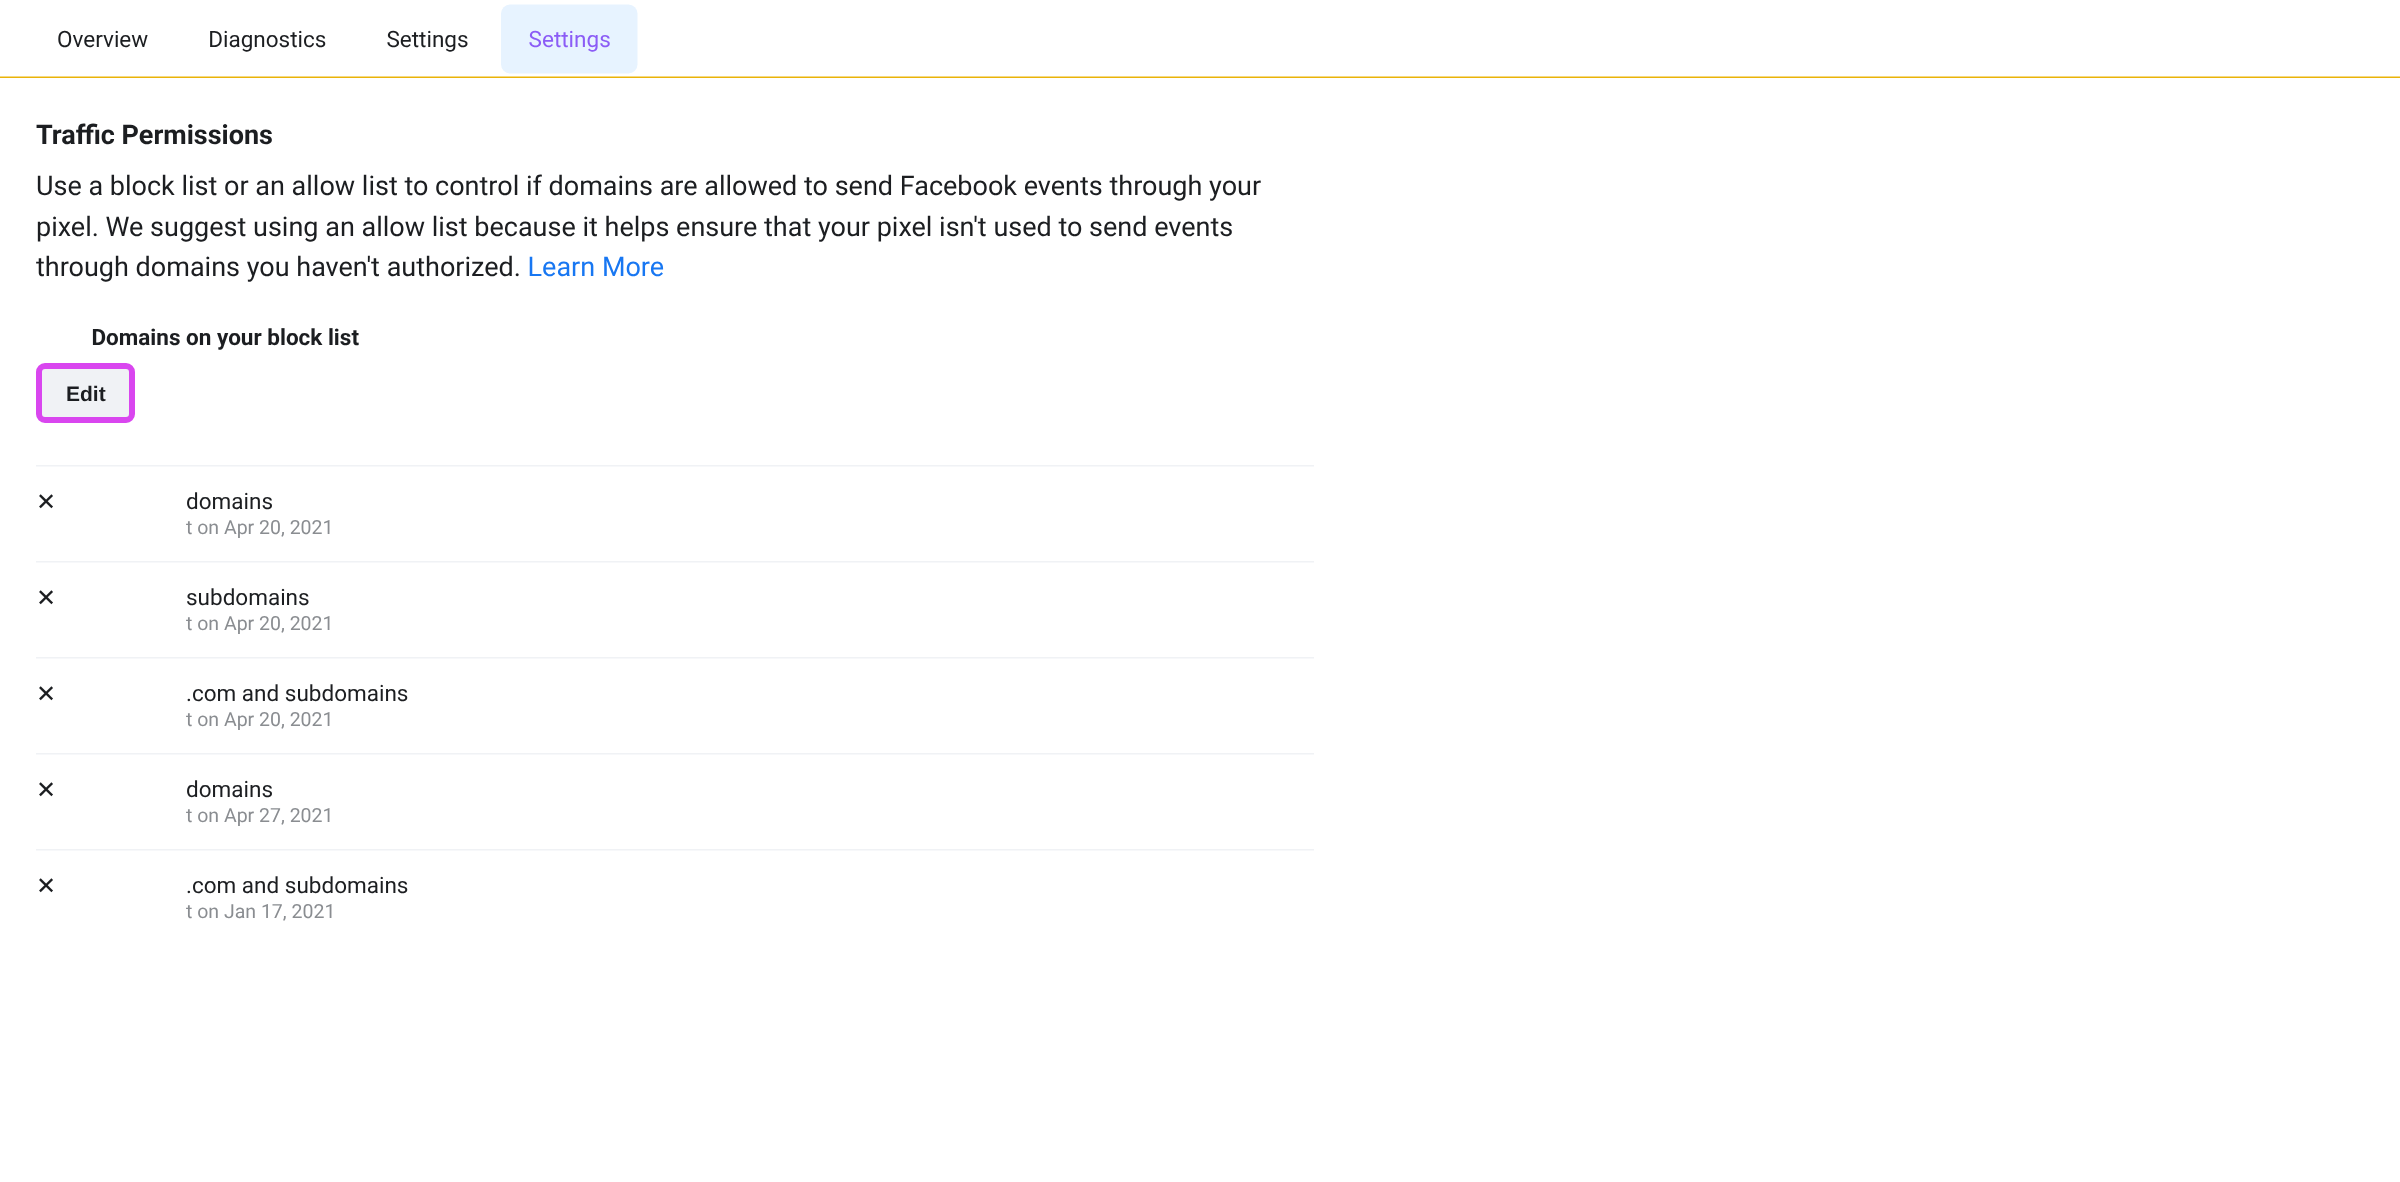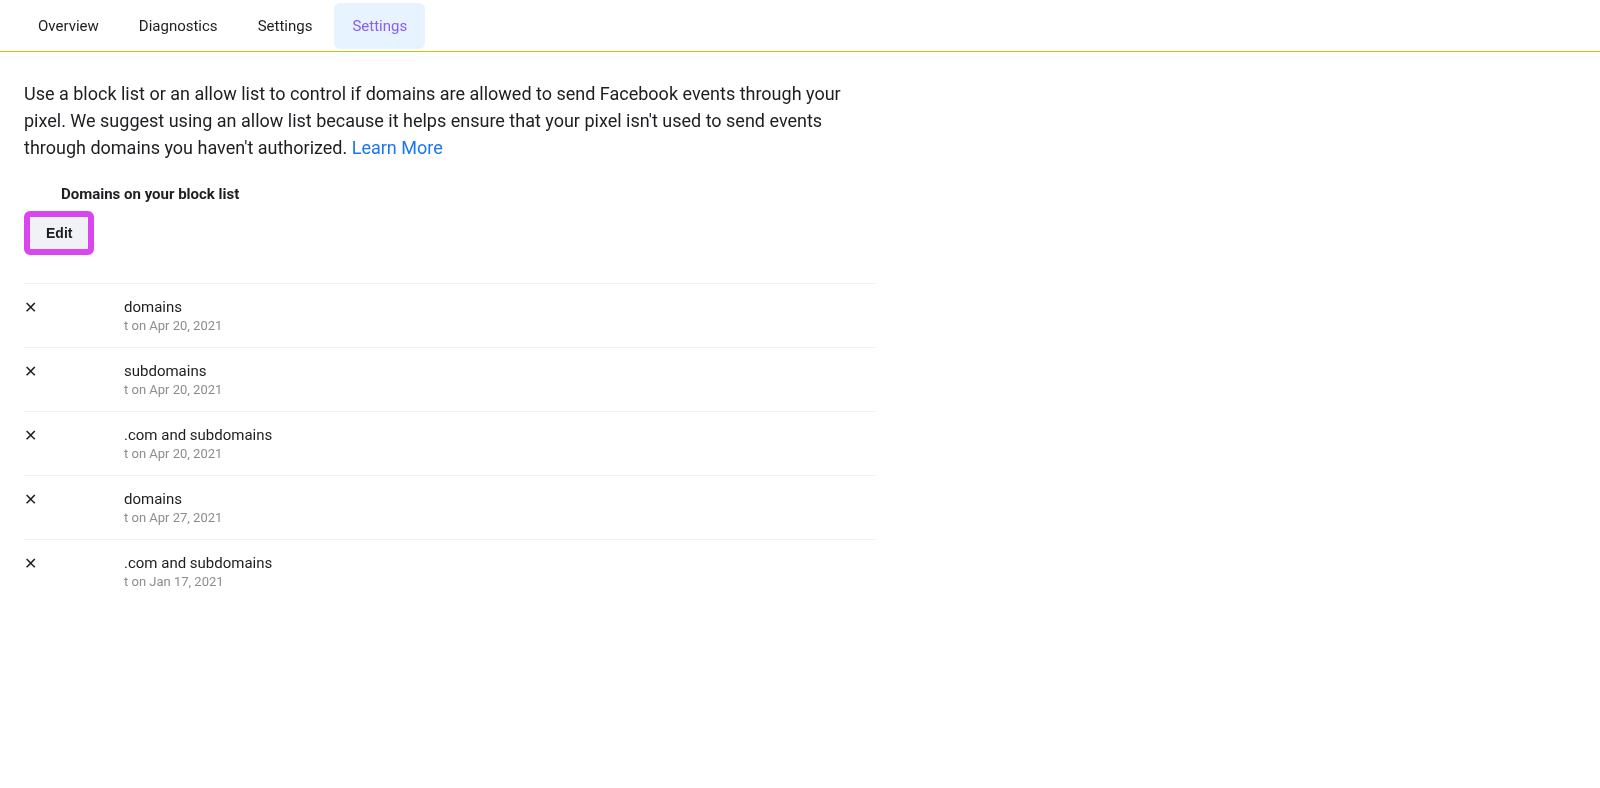--- a/index.html
+++ b/index.html
@@ -74,21 +74,21 @@
     }
 
     .subsection-description {
       font-size: 14px;
       color: #1c1e21;
       margin-bottom: 16px;
     }
 
     .edit-button {
       padding: 8px 16px;
-      border: 6px solid #d946ef;
+      border: 4px solid #d946ef;
       border-radius: 6px;
       background: #f0f2f5;
       cursor: pointer;
       font-size: 14px;
       font-weight: 600;
       color: #1c1e21;
       margin-bottom: 28px;
     }
 
     .domain-list {
@@ -138,20 +138,21 @@
 <div class="tabs-bar">
   <a class="tab-item">Overview</a>
   <a class="tab-item">Diagnostics</a>
   <a class="tab-item">Settings</a>
   <a class="tab-item active">Settings</a>
 </div>
 
 <div class="main-content">
 
   <div>
+    <h2 class="section-title">Traffic Permissions</h2>
     <p class="section-description">
       <span>Use a block list or an allow list to control if domains are allowed to send Facebook events through your pixel. We suggest using an allow list because it helps ensure that your pixel isn't used to send events through domains you haven't authorized.</span>
       <a class="learn-more-link" href="#">Learn More</a>
     </p>
   </div>
 
   <div>
     <h3 class="subsection-title">Domains on your block list</h3>
 
     <button class="edit-button">Edit</button>

